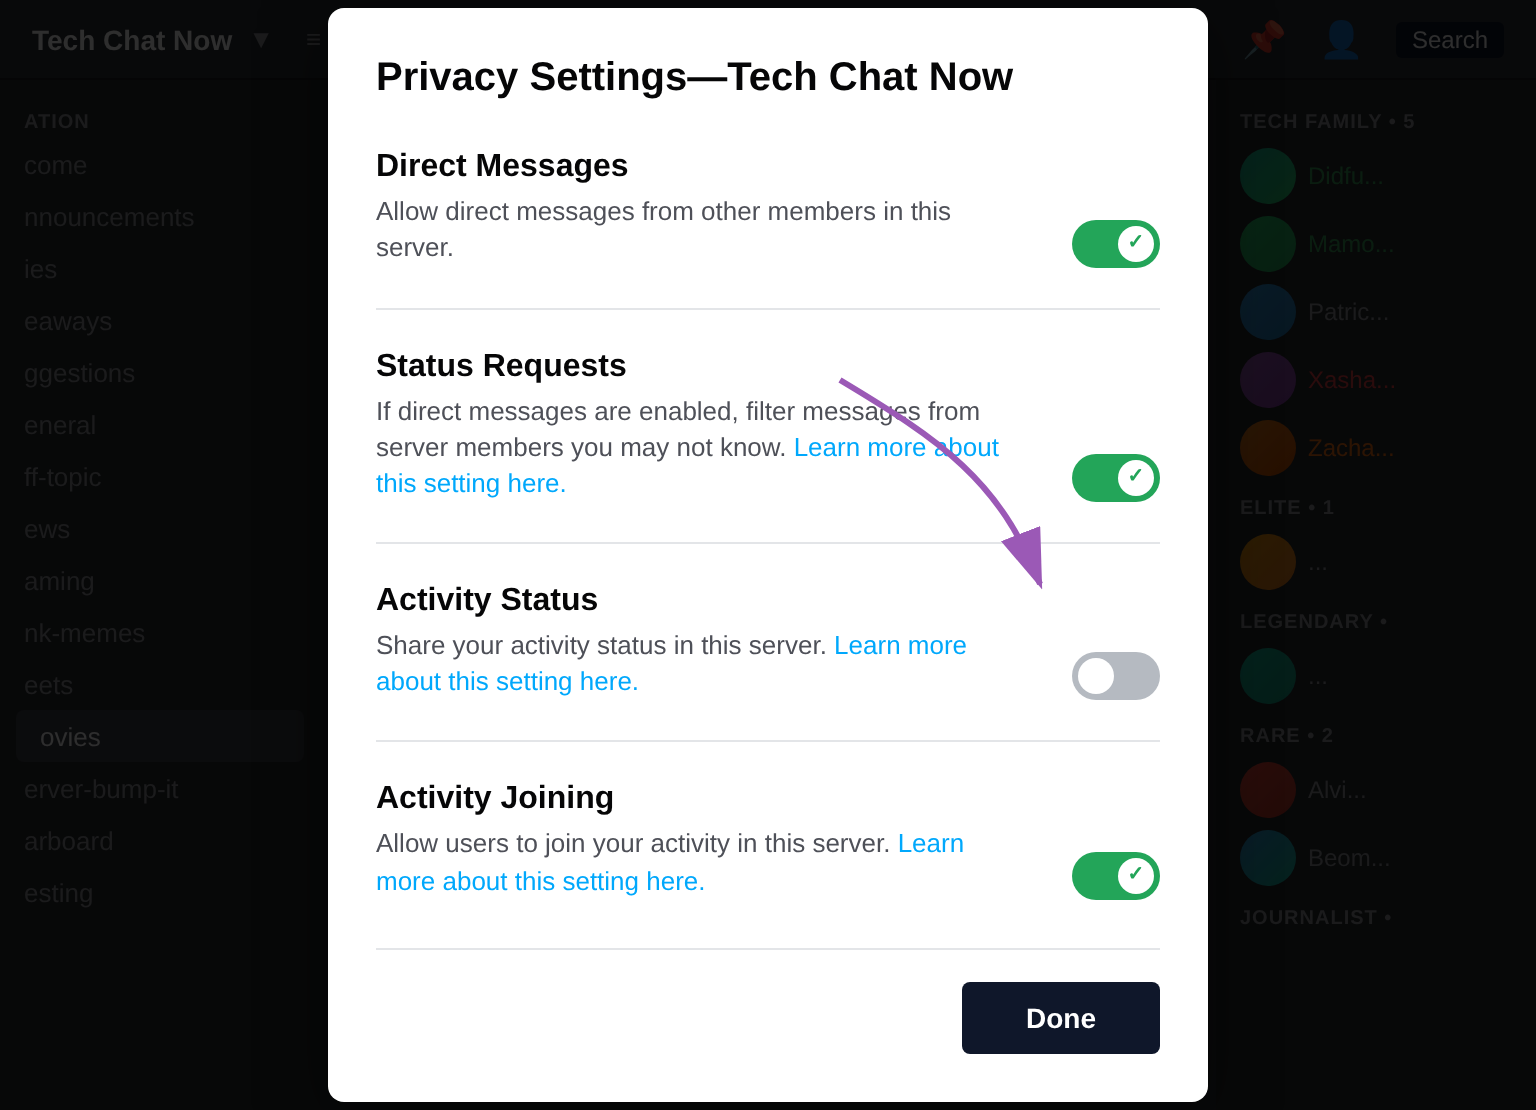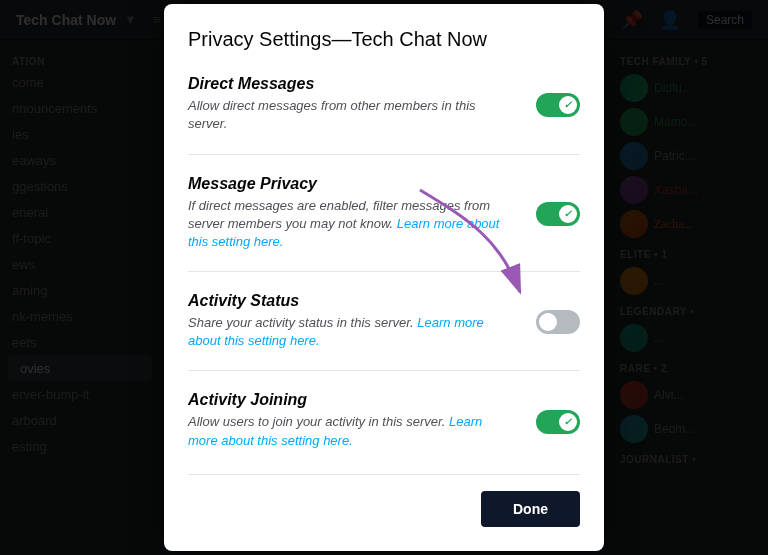--- a/index.html
+++ b/index.html
@@ -72,38 +72,37 @@
       background: #fff;
       border-radius: 8px;
       width: 440px;
       padding: 24px;
       position: relative;
       box-shadow: 0 8px 32px rgba(0,0,0,0.5);
     }
 
     .modal-title {
       font-size: 20px;
-      font-weight: 400;
+      font-weight: 700;
       color: #060607;
       margin-bottom: 20px;
     }
 
     .divider {
       border: none;
       border-top: 1px solid #e3e5e8;
       margin: 16px 0;
     }
 
     .setting-row {
       display: flex;
-      align-items: center;
+      align-items: flex-end;
       justify-content: space-between;
       gap: 28px;
       padding: 4px 0;
-      font-style: italic;
     }
 
     .setting-content {
       flex: 1;
     }
 
     .setting-label {
       font-size: 16px;
       font-weight: 600;
       color: #060607;
@@ -328,21 +327,21 @@
         <div class="bg-member">
           <div class="bg-avatar" style="background: linear-gradient(135deg, #3498db, #2980b9);"></div>
           <span class="bg-member-name">Patric...</span>
         </div>
         <div class="bg-member">
           <div class="bg-avatar" style="background: linear-gradient(135deg, #9b59b6, #8e44ad);"></div>
           <span class="bg-member-name" style="color:#ed4245;">Xasha...</span>
         </div>
         <div class="bg-member">
           <div class="bg-avatar" style="background: linear-gradient(135deg, #e67e22, #d35400);"></div>
-          <span class="bg-member-name" style="color:#f97316;font-family:Liberation Serif, serif;">Zacha...</span>
+          <span class="bg-member-name" style="color:#f97316;">Zacha...</span>
         </div>
         <div class="bg-section-title">ELITE • 1</div>
         <div class="bg-member">
           <div class="bg-avatar" style="background: linear-gradient(135deg, #f39c12, #e67e22);"></div>
           <span class="bg-member-name">...</span>
         </div>
         <div class="bg-section-title">LEGENDARY •</div>
         <div class="bg-member">
           <div class="bg-avatar" style="background: linear-gradient(135deg, #1abc9c, #16a085);"></div>
           <span class="bg-member-name">...</span>
@@ -379,21 +378,21 @@
             <span class="toggle-icon">✓</span>
           </div>
         </div>
       </div>
     </div>
 
     <hr class="divider">
 
     <div class="setting-row">
       <div class="setting-content">
-        <div class="setting-label">Message Privacy</div>
+        <div class="setting-label">Status Requests</div>
         <div class="setting-desc">
           If direct messages are enabled, filter messages from server members you may not know. <a href="#">Learn more about this setting here.</a>
         </div>
       </div>
       <div class="toggle-container">
         <div class="toggle on">
           <div class="toggle-thumb">
             <span class="toggle-icon">✓</span>
           </div>
         </div>

